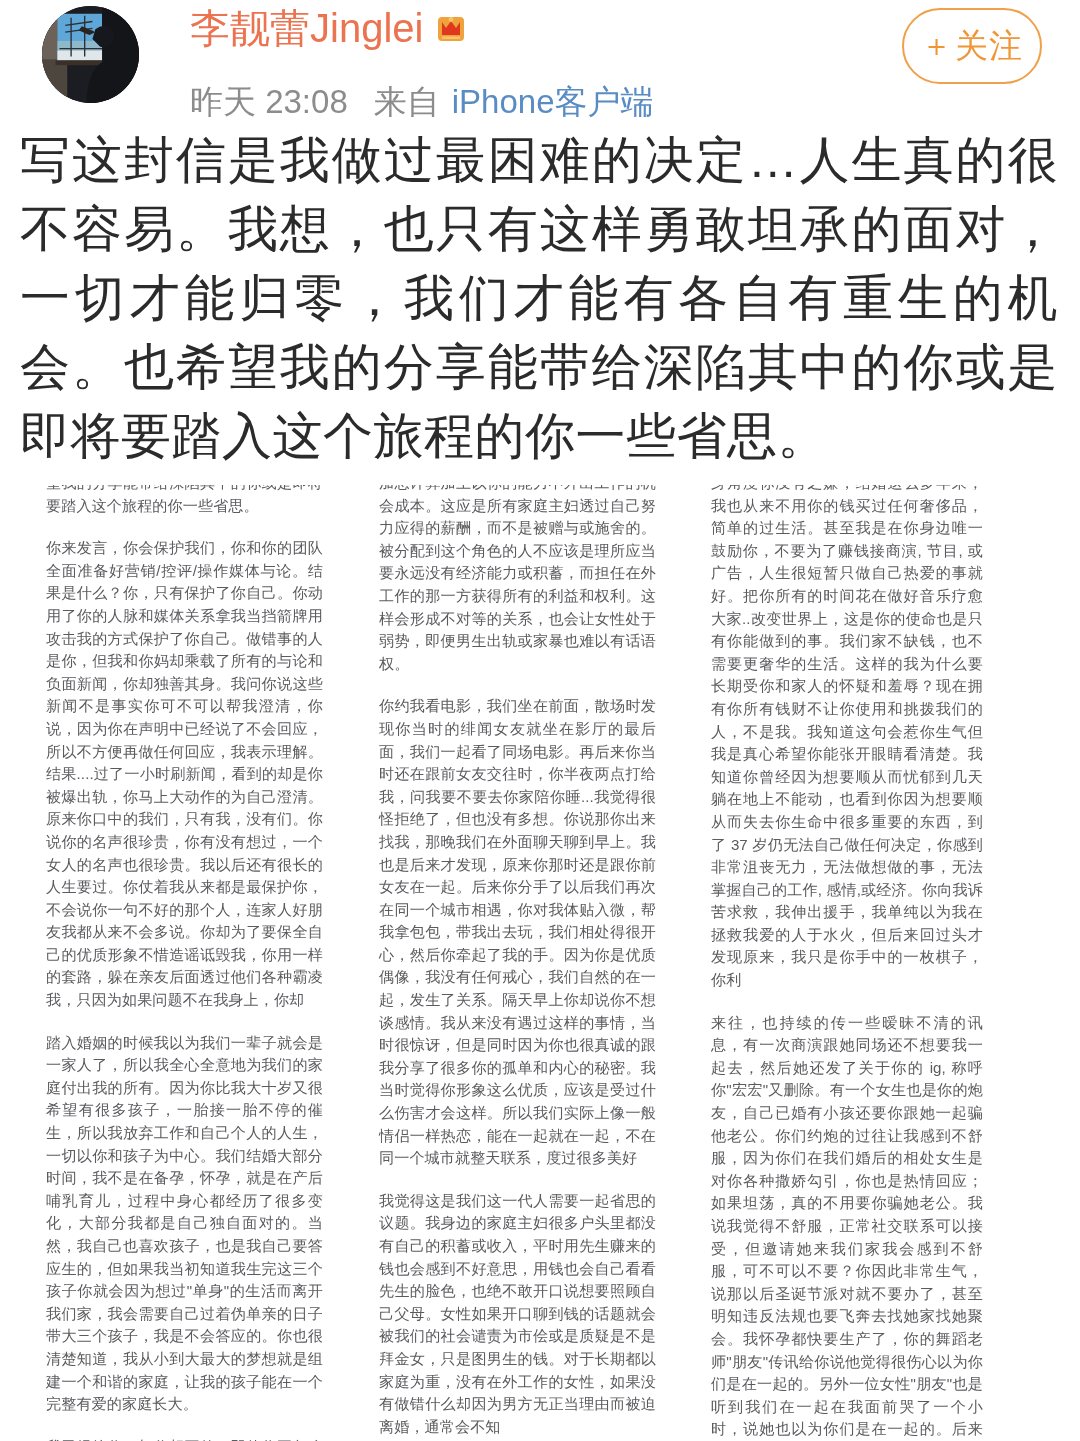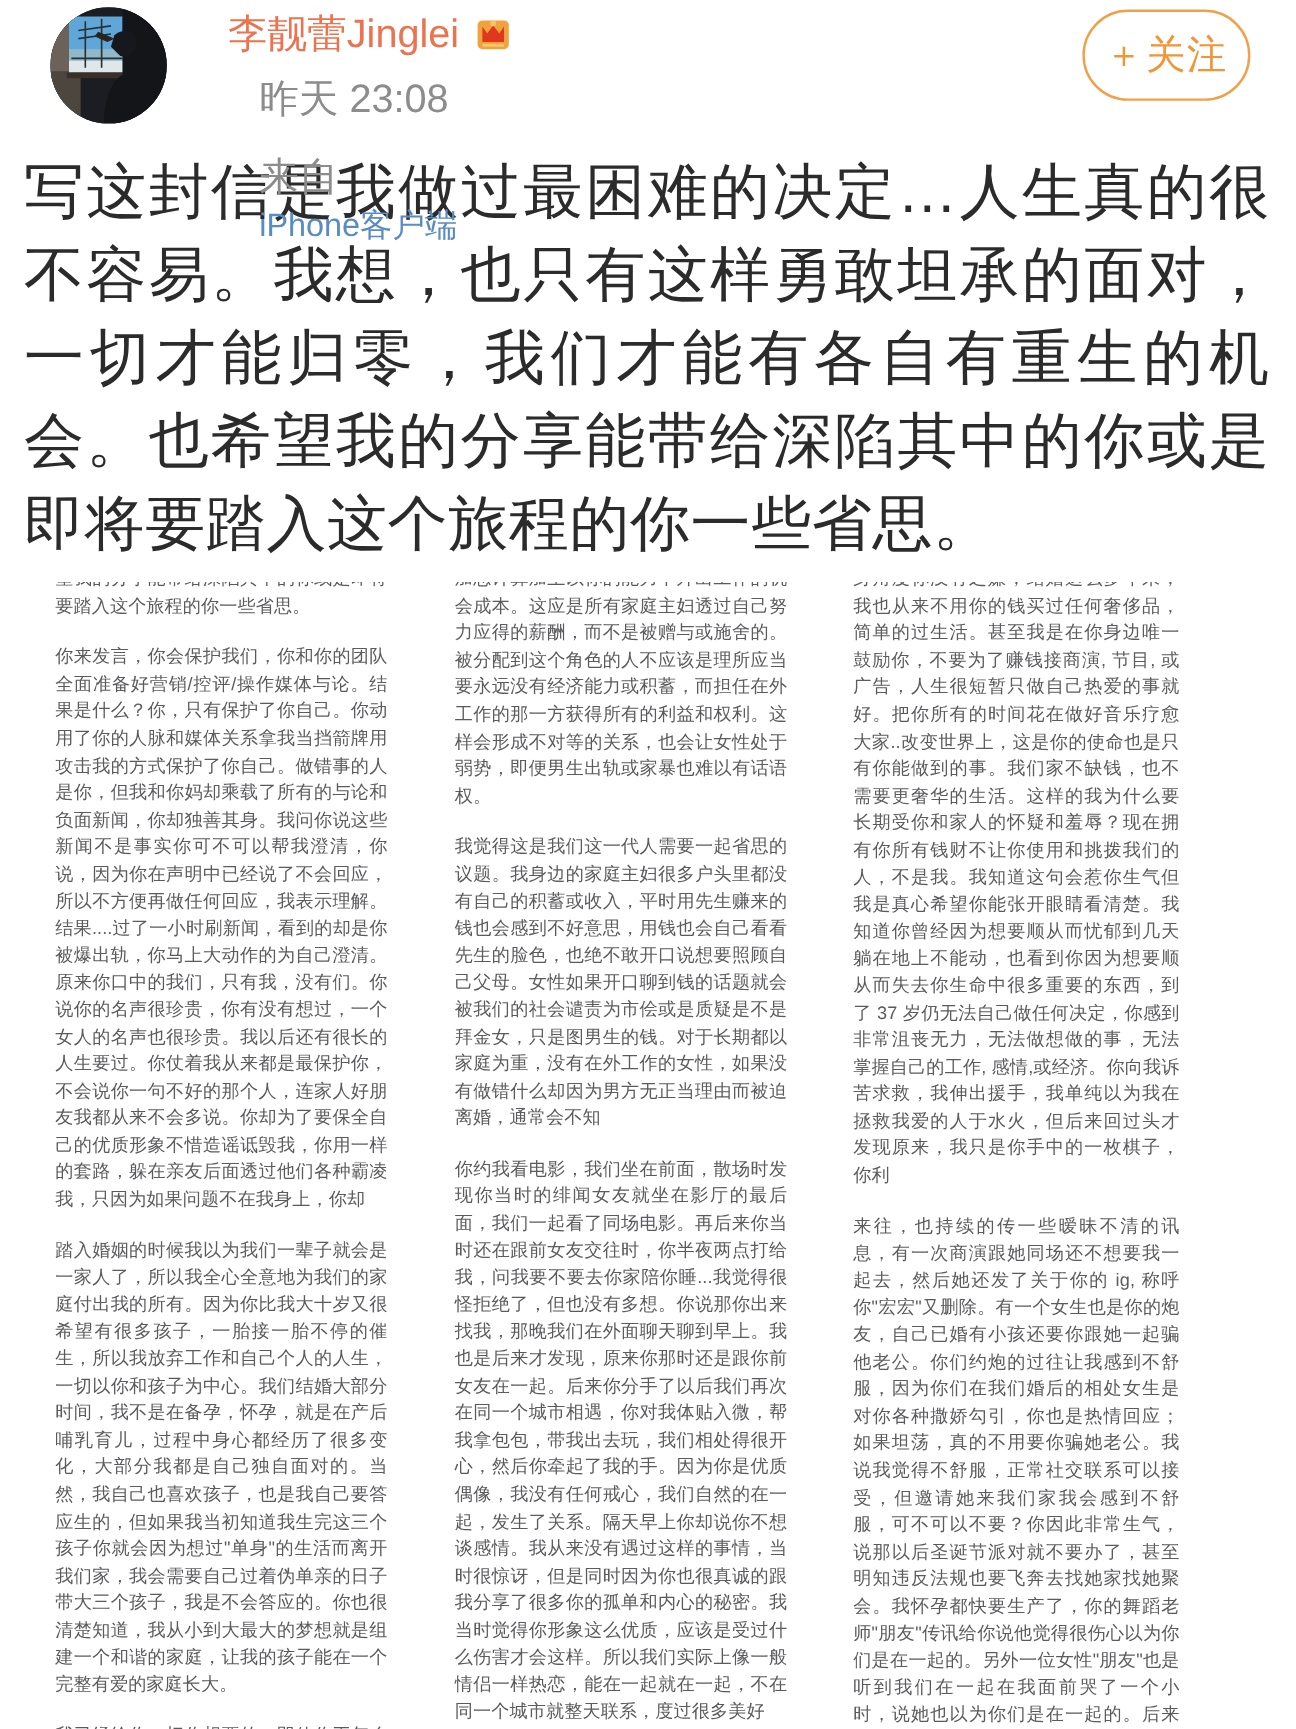--- a/index.html
+++ b/index.html
@@ -39,56 +39,55 @@
     left: 190px;
     top: 0;
   }
   .nickname-row {
     display: flex;
     align-items: center;
     height: 56px;
   }
   .nickname {
     color: #eb7350;
-    font-size: 33px;
+    font-size: 40px;
     font-weight: 400;
     letter-spacing: 0px;
     line-height: 50px;
     white-space: nowrap;
   }
   .vip-crown {
     margin-left: 12px;
     width: 34px;
     height: 34px;
     display: inline-block;
     position: relative;
     top: 2px;
   }
   .meta-row {
     display: flex;
     align-items: baseline;
     height: 50px;
     margin-top: 4px;
-    flex-direction: column;
   }
   .meta-time {
     color: #8c8c8c;
     font-size: 33px;
     white-space: nowrap;
   }
   .meta-from {
     color: #8c8c8c;
     font-size: 33px;
     margin-left: 26px;
     white-space: nowrap;
     margin-top: 20px;
   }
   .meta-source {
     color: #5a8cc4;
-    font-size: 27px;
+    font-size: 33px;
     margin-left: 12px;
     white-space: nowrap;
   }
 
   .follow-btn {
     position: absolute;
     right: 38px;
     top: 8px;
     width: 140px;
     height: 76px;
@@ -211,22 +210,22 @@
       <p>望我的分享能带给深陷其中的你或是即将要踏入这个旅程的你一些省思。</p>
       <p>你来发言，你会保护我们，你和你的团队全面准备好营销/控评/操作媒体与论。结果是什么？你，只有保护了你自己。你动用了你的人脉和媒体关系拿我当挡箭牌用攻击我的方式保护了你自己。做错事的人是你，但我和你妈却乘载了所有的与论和负面新闻，你却独善其身。我问你说这些新闻不是事实你可不可以帮我澄清，你说，因为你在声明中已经说了不会回应，所以不方便再做任何回应，我表示理解。结果....过了一小时刷新闻，看到的却是你被爆出轨，你马上大动作的为自己澄清。原来你口中的我们，只有我，没有们。你说你的名声很珍贵，你有没有想过，一个女人的名声也很珍贵。我以后还有很长的人生要过。你仗着我从来都是最保护你，不会说你一句不好的那个人，连家人好朋友我都从来不会多说。你却为了要保全自己的优质形象不惜造谣诋毁我，你用一样的套路，躲在亲友后面透过他们各种霸凌我，只因为如果问题不在我身上，你却</p>
       <p>踏入婚姻的时候我以为我们一辈子就会是一家人了，所以我全心全意地为我们的家庭付出我的所有。因为你比我大十岁又很希望有很多孩子，一胎接一胎不停的催生，所以我放弃工作和自己个人的人生，一切以你和孩子为中心。我们结婚大部分时间，我不是在备孕，怀孕，就是在产后哺乳育儿，过程中身心都经历了很多变化，大部分我都是自己独自面对的。当然，我自己也喜欢孩子，也是我自己要答应生的，但如果我当初知道我生完这三个孩子你就会因为想过"单身"的生活而离开我们家，我会需要自己过着伪单亲的日子带大三个孩子，我是不会答应的。你也很清楚知道，我从小到大最大的梦想就是组建一个和谐的家庭，让我的孩子能在一个完整有爱的家庭长大。</p>
       <p>我已经给你一切你想要的，即使你再怎么不负责任再怎么荒唐，我也连身边的亲友都没有多说过什么，一样笑脸迎人，温柔坚定的守护我们家，只希望我的隐忍退让原谅能换来家庭和谐，孩子们可以在和谐快乐的家庭成长。结果却换来是你的缺席。孩子们生日缺席，重要节日的缺席。每次一走就几个月，我看着孩子心碎的哭倒在我怀里，我的心也碎了。我就发现我一再隐忍只是在给我们女儿们做不好的示范..我以为会带给孩子们的幸福，原来也只是换来他们患得患失..一次次的失望。只要是在乎的事情，就一定会有时间。套一句理科太太说的话：缺席的人永远都有借口。爱和在意是要用行动表示的。你当时说你爱我，你现在说你爱孩子，我有听见，但是没有看见。爱和在乎是反应在行为上，不是嘴上。</p>
     </div>
   </div>
 
   <div class="col">
     <div class="col-inner clip-top">
       <p>加总计算加上以你的能力不外出工作的机会成本。这应是所有家庭主妇透过自己努力应得的薪酬，而不是被赠与或施舍的。被分配到这个角色的人不应该是理所应当要永远没有经济能力或积蓄，而担任在外工作的那一方获得所有的利益和权利。这样会形成不对等的关系，也会让女性处于弱势，即便男生出轨或家暴也难以有话语权。</p>
+      <p>你约我看电影，我们坐在前面，散场时发现你当时的绯闻女友就坐在影厅的最后面，我们一起看了同场电影。再后来你当时还在跟前女友交往时，你半夜两点打给我，问我要不要去你家陪你睡...我觉得很怪拒绝了，但也没有多想。你说那你出来找我，那晚我们在外面聊天聊到早上。我也是后来才发现，原来你那时还是跟你前女友在一起。后来你分手了以后我们再次在同一个城市相遇，你对我体贴入微，帮我拿包包，带我出去玩，我们相处得很开心，然后你牵起了我的手。因为你是优质偶像，我没有任何戒心，我们自然的在一起，发生了关系。隔天早上你却说你不想谈感情。我从来没有遇过这样的事情，当时很惊讶，但是同时因为你也很真诚的跟我分享了很多你的孤单和内心的秘密。我当时觉得你形象这么优质，应该是受过什么伤害才会这样。所以我们实际上像一般情侣一样热恋，能在一起就在一起，不在同一个城市就整天联系，度过很多美好</p>
       <p>我觉得这是我们这一代人需要一起省思的议题。我身边的家庭主妇很多户头里都没有自己的积蓄或收入，平时用先生赚来的钱也会感到不好意思，用钱也会自己看看先生的脸色，也绝不敢开口说想要照顾自己父母。女性如果开口聊到钱的话题就会被我们的社会谴责为市侩或是质疑是不是拜金女，只是图男生的钱。对于长期都以家庭为重，没有在外工作的女性，如果没有做错什么却因为男方无正当理由而被迫离婚，通常会不知</p>
-      <p>你约我看电影，我们坐在前面，散场时发现你当时的绯闻女友就坐在影厅的最后面，我们一起看了同场电影。再后来你当时还在跟前女友交往时，你半夜两点打给我，问我要不要去你家陪你睡...我觉得很怪拒绝了，但也没有多想。你说那你出来找我，那晚我们在外面聊天聊到早上。我也是后来才发现，原来你那时还是跟你前女友在一起。后来你分手了以后我们再次在同一个城市相遇，你对我体贴入微，帮我拿包包，带我出去玩，我们相处得很开心，然后你牵起了我的手。因为你是优质偶像，我没有任何戒心，我们自然的在一起，发生了关系。隔天早上你却说你不想谈感情。我从来没有遇过这样的事情，当时很惊讶，但是同时因为你也很真诚的跟我分享了很多你的孤单和内心的秘密。我当时觉得你形象这么优质，应该是受过什么伤害才会这样。所以我们实际上像一般情侣一样热恋，能在一起就在一起，不在同一个城市就整天联系，度过很多美好</p>
 
     </div>
   </div>
 
   <div class="col">
     <div class="col-inner clip-top">
       <p>身角度你没有之嫌，结婚这么多年来，我也从来不用你的钱买过任何奢侈品，简单的过生活。甚至我是在你身边唯一鼓励你，不要为了赚钱接商演, 节目, 或广告，人生很短暂只做自己热爱的事就好。把你所有的时间花在做好音乐疗愈大家..改变世界上，这是你的使命也是只有你能做到的事。我们家不缺钱，也不需要更奢华的生活。这样的我为什么要长期受你和家人的怀疑和羞辱？现在拥有你所有钱财不让你使用和挑拨我们的人，不是我。我知道这句会惹你生气但我是真心希望你能张开眼睛看清楚。我知道你曾经因为想要顺从而忧郁到几天躺在地上不能动，也看到你因为想要顺从而失去你生命中很多重要的东西，到了 37 岁仍无法自己做任何决定，你感到非常沮丧无力，无法做想做的事，无法掌握自己的工作, 感情,或经济。你向我诉苦求救，我伸出援手，我单纯以为我在拯救我爱的人于水火，但后来回过头才发现原来，我只是你手中的一枚棋子，你利</p>
       <p>来往，也持续的传一些暧昧不清的讯息，有一次商演跟她同场还不想要我一起去，然后她还发了关于你的 ig, 称呼你"宏宏"又删除。有一个女生也是你的炮友，自己已婚有小孩还要你跟她一起骗他老公。你们约炮的过往让我感到不舒服，因为你们在我们婚后的相处女生是对你各种撒娇勾引，你也是热情回应；如果坦荡，真的不用要你骗她老公。我说我觉得不舒服，正常社交联系可以接受，但邀请她来我们家我会感到不舒服，可不可以不要？你因此非常生气，说那以后圣诞节派对就不要办了，甚至明知违反法规也要飞奔去找她家找她聚会。我怀孕都快要生产了，你的舞蹈老师"朋友"传讯给你说他觉得很伤心以为你们是在一起的。另外一位女性"朋友"也是听到我们在一起在我面前哭了一个小时，说她也以为你们是在一起的。后来我发现你纪录了各种你召妓对象的特征，其中包含了几位长得像我们身边的工作人员，我情何以堪？即使经历了这么多诸如此</p>
 
     </div>

